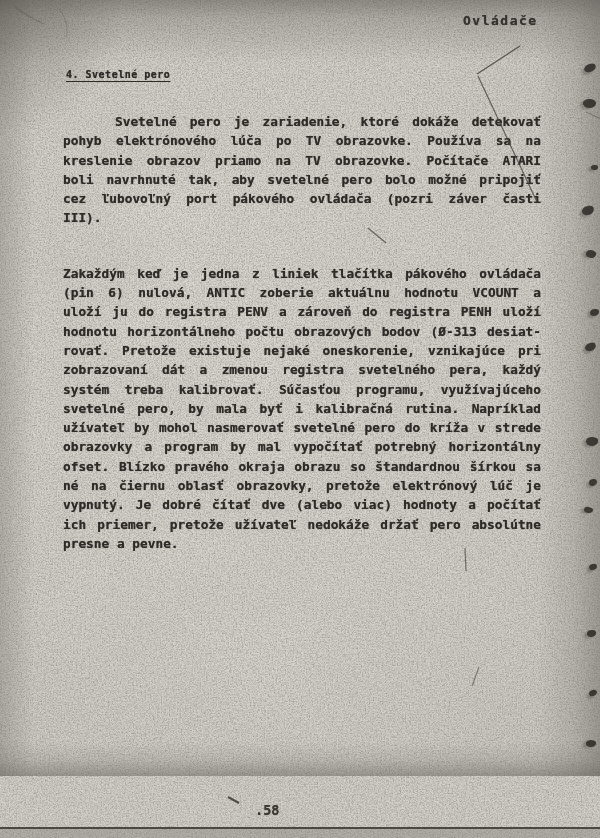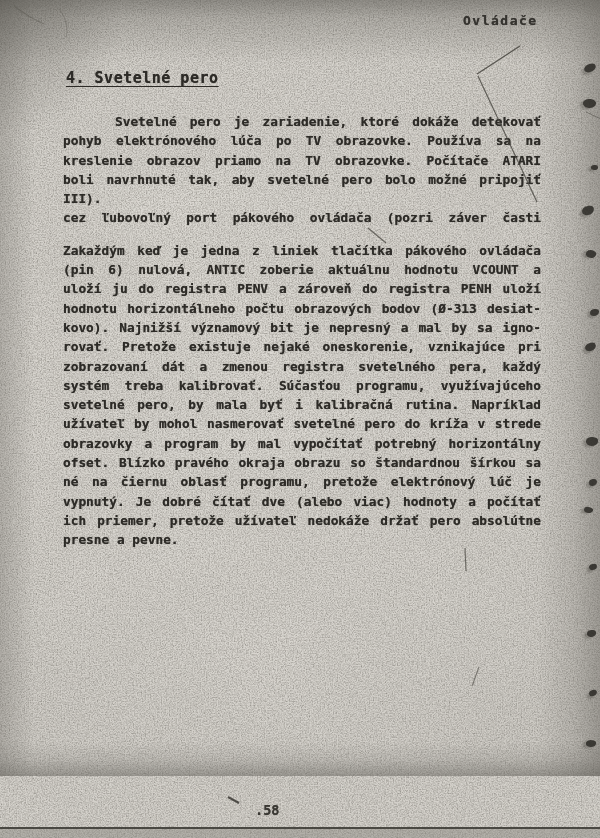--- a/index.html
+++ b/index.html
@@ -34,32 +34,32 @@
   }
   
   .text-layer { position: absolute; inset: 0; color: #2d2b27; }
   .running-header {
     position: absolute; left: 463px; top: 13px;
     font-size: 13px; font-weight: bold; letter-spacing: 1.5px;
     color: #35332f; text-shadow: 0 0 0.7px rgba(45,43,39,0.8);
   }
   .section-title {
     position: absolute; left: 66px; top: 69px;
-    font-size: 15px; font-weight: bold; letter-spacing: 0.5px;
+    font-size: 10px; font-weight: bold; letter-spacing: 0.5px;
     text-decoration: underline;
     text-underline-offset: 3px;
     text-decoration-thickness: 1.3px;
     text-shadow: 0 0 0.7px rgba(45,43,39,0.8);
   }
   .text-block {
     position: absolute; left: 63px; top: 112px; width: 478px;
     font-size: 12.8px; font-weight: bold;
     text-shadow: 0 0 0.7px rgba(45,43,39,0.75);
   }
-  .para + .para { margin-top: 13px; }
+  .para + .para { margin-top: 36px; }
   .line {
     height: 19.3px; line-height: 19.3px;
     white-space: normal;
     text-align: justify;
     text-align-last: justify;
   }
   .line.last { text-align-last: left; }
   .line.indent { text-indent: 52px; }
   .page-number {
     position: absolute; left: 255px; top: 802px;
@@ -109,37 +109,36 @@
 
   <div class="text-layer">
     <div class="running-header">Ovládače</div>
     <div class="section-title">4. Svetelné pero</div>
     <div class="text-block">
         <div class="para">
           <div class="line indent">Svetelné pero je zariadenie, ktoré dokáže detekovať</div>
           <div class="line">pohyb elektrónového lúča po TV obrazovke. Používa sa na</div>
           <div class="line">kreslenie obrazov priamo na TV obrazovke. Počítače ATARI</div>
           <div class="line">boli navrhnuté tak, aby svetelné pero bolo možné pripojiť</div>
+          <div class="line">cez ľubovoľný port pákového ovládača (pozri záver časti</div>
           <div class="line last">III).</div>
-          <div class="line">cez ľubovoľný port pákového ovládača (pozri záver časti</div>
         </div>
         <div class="para">
           <div class="line">Zakaždým keď je jedna z liniek tlačítka pákového ovládača</div>
           <div class="line">(pin 6) nulová, ANTIC zoberie aktuálnu hodnotu VCOUNT a</div>
           <div class="line">uloží ju do registra PENV a zároveň do registra PENH uloží</div>
           <div class="line">hodnotu horizontálneho počtu obrazových bodov (Ø-313 desiat-</div>
-          <div class="line">kovo). Najnižší významový bit je nepresný a mal by sa igno-</div>
           <div class="line">rovať. Pretože existuje nejaké oneskorenie, vznikajúce pri</div>
           <div class="line">zobrazovaní dát a zmenou registra svetelného pera, každý</div>
           <div class="line">systém treba kalibrovať. Súčasťou programu, využívajúceho</div>
           <div class="line">svetelné pero, by mala byť i kalibračná rutina. Napríklad</div>
           <div class="line">užívateľ by mohol nasmerovať svetelné pero do kríža v strede</div>
           <div class="line">obrazovky a program by mal vypočítať potrebný horizontálny</div>
           <div class="line">ofset. Blízko pravého okraja obrazu so štandardnou šírkou sa</div>
-          <div class="line">né na čiernu oblasť programu, pretože elektrónový lúč je</div>
+          <div class="line">né na čiernu oblasť obrazovky, pretože elektrónový lúč je</div>
           <div class="line">vypnutý. Je dobré čítať dve (alebo viac) hodnoty a počítať</div>
           <div class="line">ich priemer, pretože užívateľ nedokáže držať pero absolútne</div>
           <div class="line last">presne a pevne.</div>
         </div>
       </div>
     <div class="page-number">.58</div>
   </div>
 
   <svg class="scratch-svg" width="600" height="838" xmlns="http://www.w3.org/2000/svg">
     <line x1="520" y1="46" x2="477" y2="74" stroke="#47453f" stroke-width="1.3" opacity="0.85"></line>

